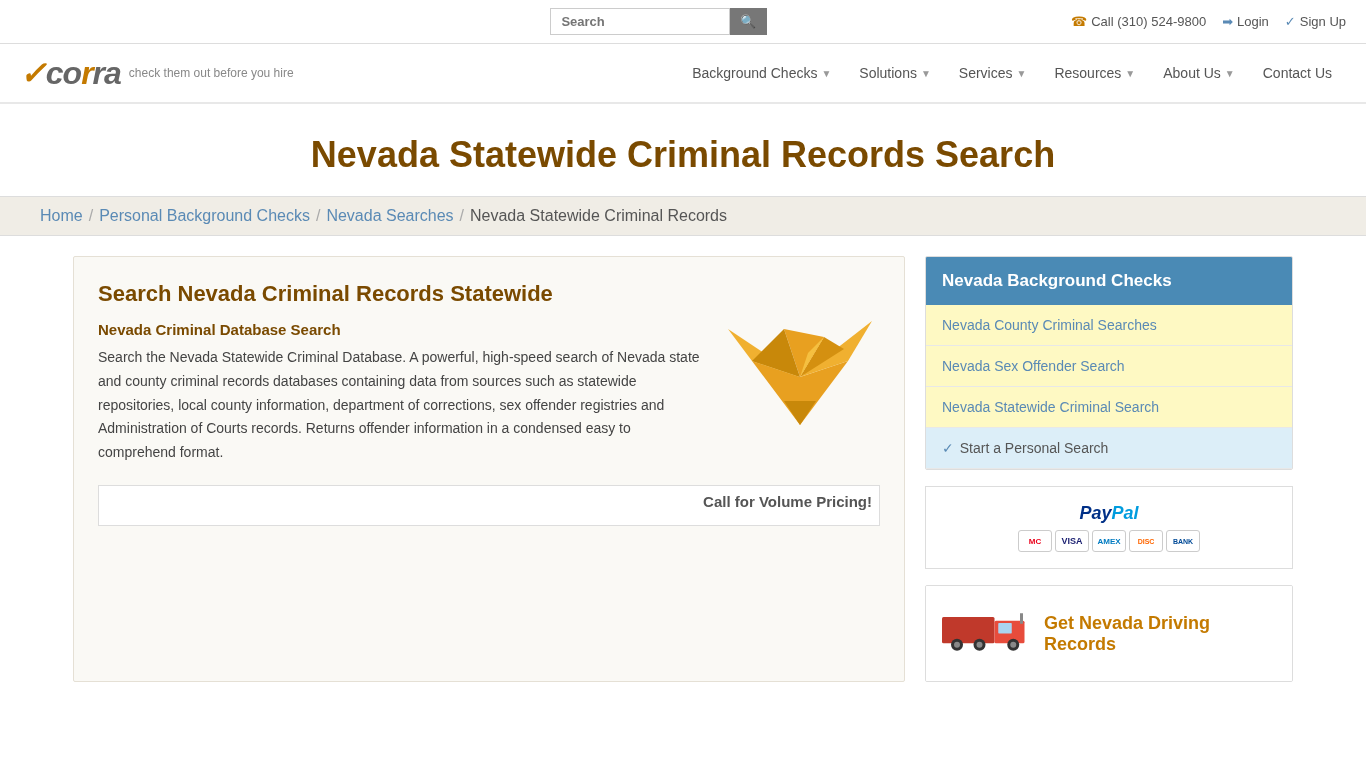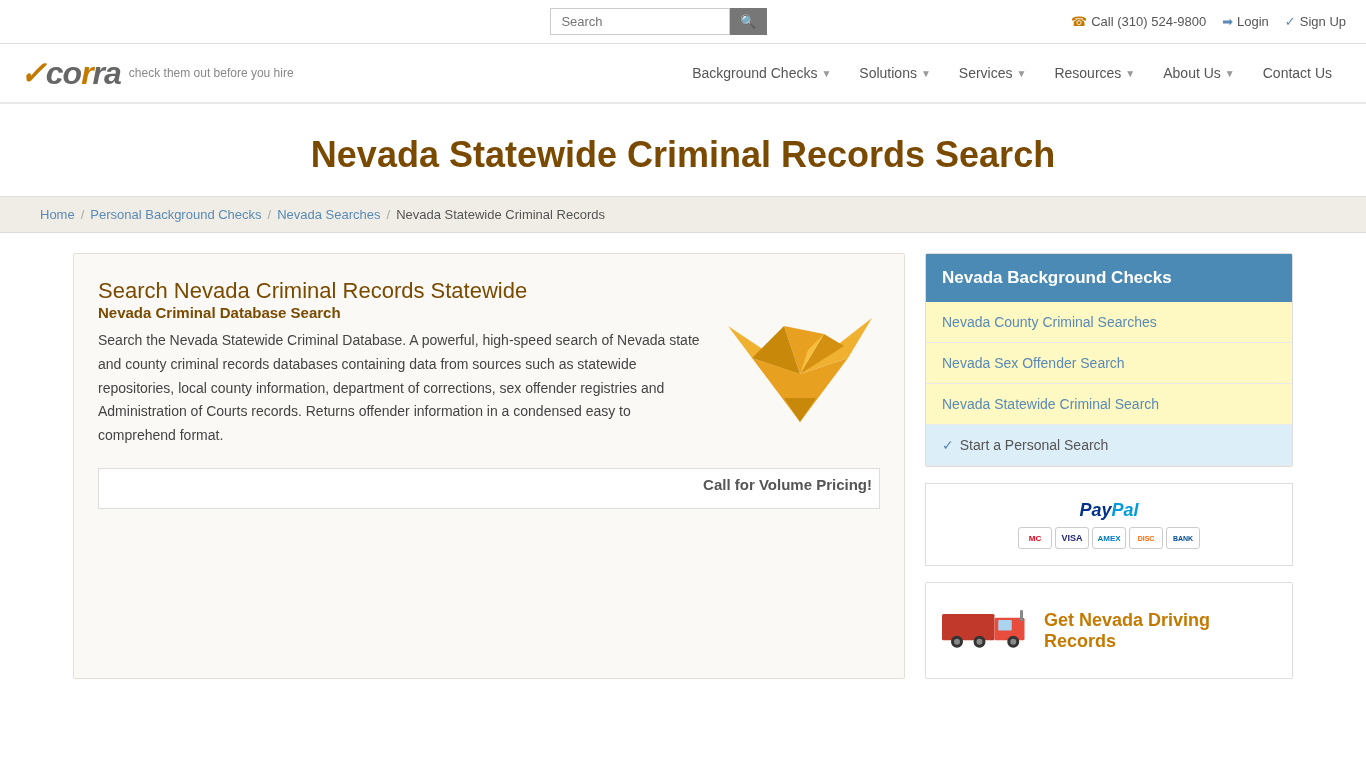--- a/index.html
+++ b/index.html
@@ -20,20 +20,21 @@
       align-items: center;
       margin-right: auto;
       margin-left: 40%;
     }
     .search-input {
       border: 1px solid #ccc;
       padding: 5px 10px;
       width: 180px;
       font-size: 13px;
       outline: none;
+      font-weight: bold;
     }
     .search-btn {
       background: #777;
       color: #fff;
       border: none;
       padding: 6px 10px;
       cursor: pointer;
       font-size: 13px;
     }
     .top-link {
@@ -109,21 +110,21 @@
     .breadcrumb-bar {
       background: #f0ede6;
       padding: 10px 40px;
       border-top: 1px solid #ddd;
       border-bottom: 1px solid #ddd;
     }
     .breadcrumb {
       display: flex;
       align-items: center;
       gap: 6px;
-      font-size: 13px;
+      font-size: 16px;
     }
     .breadcrumb a { color: #5a8ab5; text-decoration: none; }
     .breadcrumb .sep { color: #aaa; }
     .breadcrumb .current { color: #555; }
 
     
     .main-content {
       display: flex;
       gap: 20px;
       padding: 20px 40px;
@@ -135,21 +136,22 @@
     .content-left {
       flex: 1;
       background: #faf9f5;
       border: 1px solid #e5e0d5;
       padding: 24px;
       border-radius: 2px;
     }
     .content-left h2 {
       font-size: 22px;
       color: #7a4a00;
-      font-weight: normal;
+      margin-bottom: 14px;
+      font-weight: bold;
     }
     .content-left h3 {
       font-size: 15px;
       color: #7a4a00;
       margin-bottom: 8px;
       font-weight: bold;
     }
     .content-left p {
       font-size: 14px;
       color: #444;

